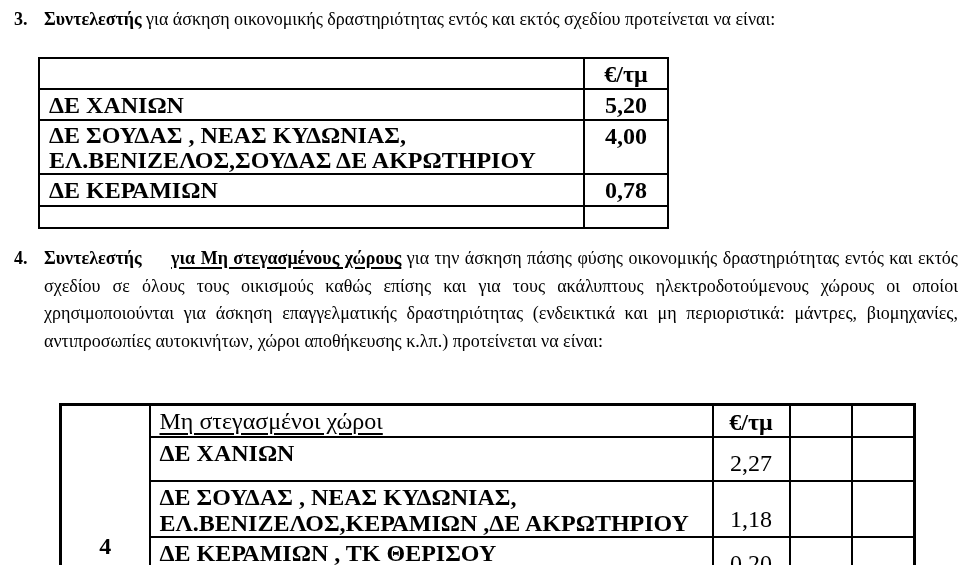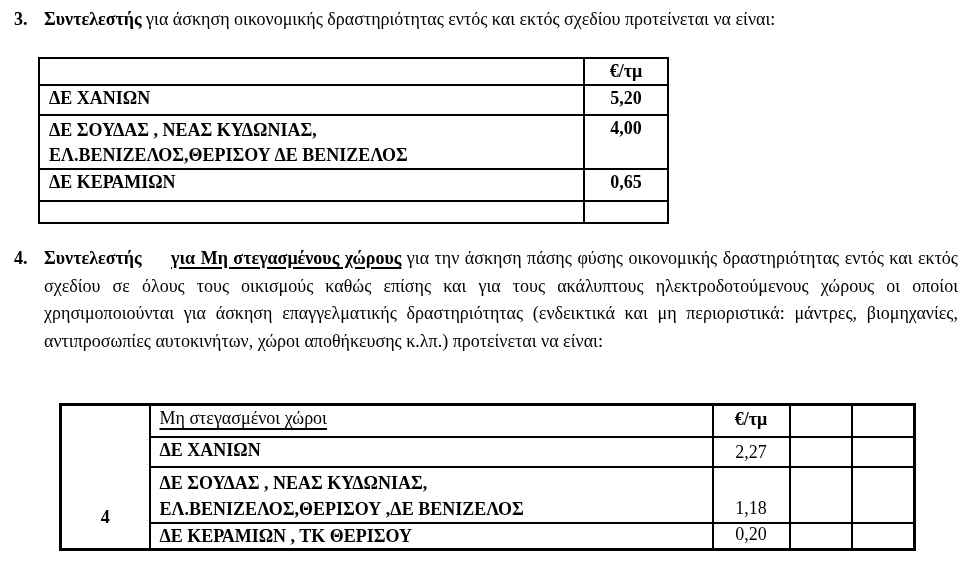--- a/index.html
+++ b/index.html
@@ -18,34 +18,34 @@
     position:absolute;left:0;top:0;font-weight:bold;
   }
   .b{font-weight:bold;}
   .bu{
     font-weight:bold;text-decoration:underline;
     text-decoration-thickness:2px;text-underline-offset:3px;margin-left:24px;
   }
   table{border-collapse:collapse;table-layout:fixed;position:absolute;}
   td{
     border:2px solid #000;vertical-align:top;
-    font-size:18px;padding:2px 4px 0 9px;box-sizing:border-box;
+    font-size:24px;padding:2px 4px 0 9px;box-sizing:border-box;
     overflow:hidden;
   }
   
   .t1{left:38px;top:57px;width:629px;}
   .t1 td{font-weight:bold;}
   .t1 .val{text-align:center;padding-left:2px;padding-right:2px;}
   .t1 .line{line-height:25px;}
   
   .t2{left:59px;top:403px;width:856px;border:3px solid #000;}
   .t2 td{font-weight:bold;}
   .t2 .val{
     text-align:center;font-weight:normal;vertical-align:bottom;
-    padding:0 2px 3px 2px;
+    padding:12px 2px 3px 2px;
   }
   .t2 .valhdr{
     text-align:center;font-weight:bold;vertical-align:top;
     padding:3px 2px 0 2px;
   }
   .t2 .rownum{
     text-align:center;vertical-align:bottom;padding:0 0 20px 0;
     font-weight:bold;
   }
   .t2 .line{line-height:26px;}
@@ -71,27 +71,27 @@
     <td class="name"></td>
     <td class="val">€/τμ</td>
   </tr>
   <tr style="height:30px;">
     <td class="name">ΔΕ ΧΑΝΙΩΝ</td>
     <td class="val">5,20</td>
   </tr>
   <tr style="height:53px;">
     <td class="name">
       <div class="line">ΔΕ ΣΟΥΔΑΣ , ΝΕΑΣ ΚΥΔΩΝΙΑΣ,</div>
-      <div class="line">ΕΛ.ΒΕΝΙΖΕΛΟΣ,ΘΕΡΙΣΟΥ ΔΕ ΒΕΝΙΖΕΛΟΣ</div>
+      <div class="line">ΕΛ.ΒΕΝΙΖΕΛΟΣ,ΣΟΥΔΑΣ ΔΕ ΑΚΡΩΤΗΡΙΟΥ</div>
     </td>
     <td class="val">4,00</td>
   </tr>
   <tr style="height:32px;">
     <td class="name">ΔΕ ΚΕΡΑΜΙΩΝ</td>
-    <td class="val">0,65</td>
+    <td class="val">0,78</td>
   </tr>
   <tr style="height:22px;">
     <td class="name"></td>
     <td class="val"></td>
   </tr>
 </tbody>
   </table>
 
 <div class="para" style="top:245px;">
   <span class="num">4.</span><span class="b">Συντελεστής</span>
@@ -118,21 +118,21 @@
   </tr>
   <tr style="height:30px;">
     <td class="name">ΔΕ ΧΑΝΙΩΝ</td>
     <td class="val">2,27</td>
     <td></td>
     <td></td>
   </tr>
   <tr style="height:52px;">
     <td class="name">
       <div class="line">ΔΕ ΣΟΥΔΑΣ , ΝΕΑΣ ΚΥΔΩΝΙΑΣ,</div>
-      <div class="line">ΕΛ.ΒΕΝΙΖΕΛΟΣ,ΘΕΡΙΣΟΥ ,ΔΕ ΒΕΝΙΖΕΛΟΣ</div>
+      <div class="line">ΕΛ.ΒΕΝΙΖΕΛΟΣ,ΚΕΡΑΜΙΩΝ ,ΔΕ ΑΚΡΩΤΗΡΙΟΥ</div>
     </td>
     <td class="val">1,18</td>
     <td></td>
     <td></td>
   </tr>
   <tr style="height:20px;">
     <td class="name">ΔΕ ΚΕΡΑΜΙΩΝ , ΤΚ ΘΕΡΙΣΟΥ</td>
     <td class="val">0,20</td>
     <td></td>
     <td></td>

